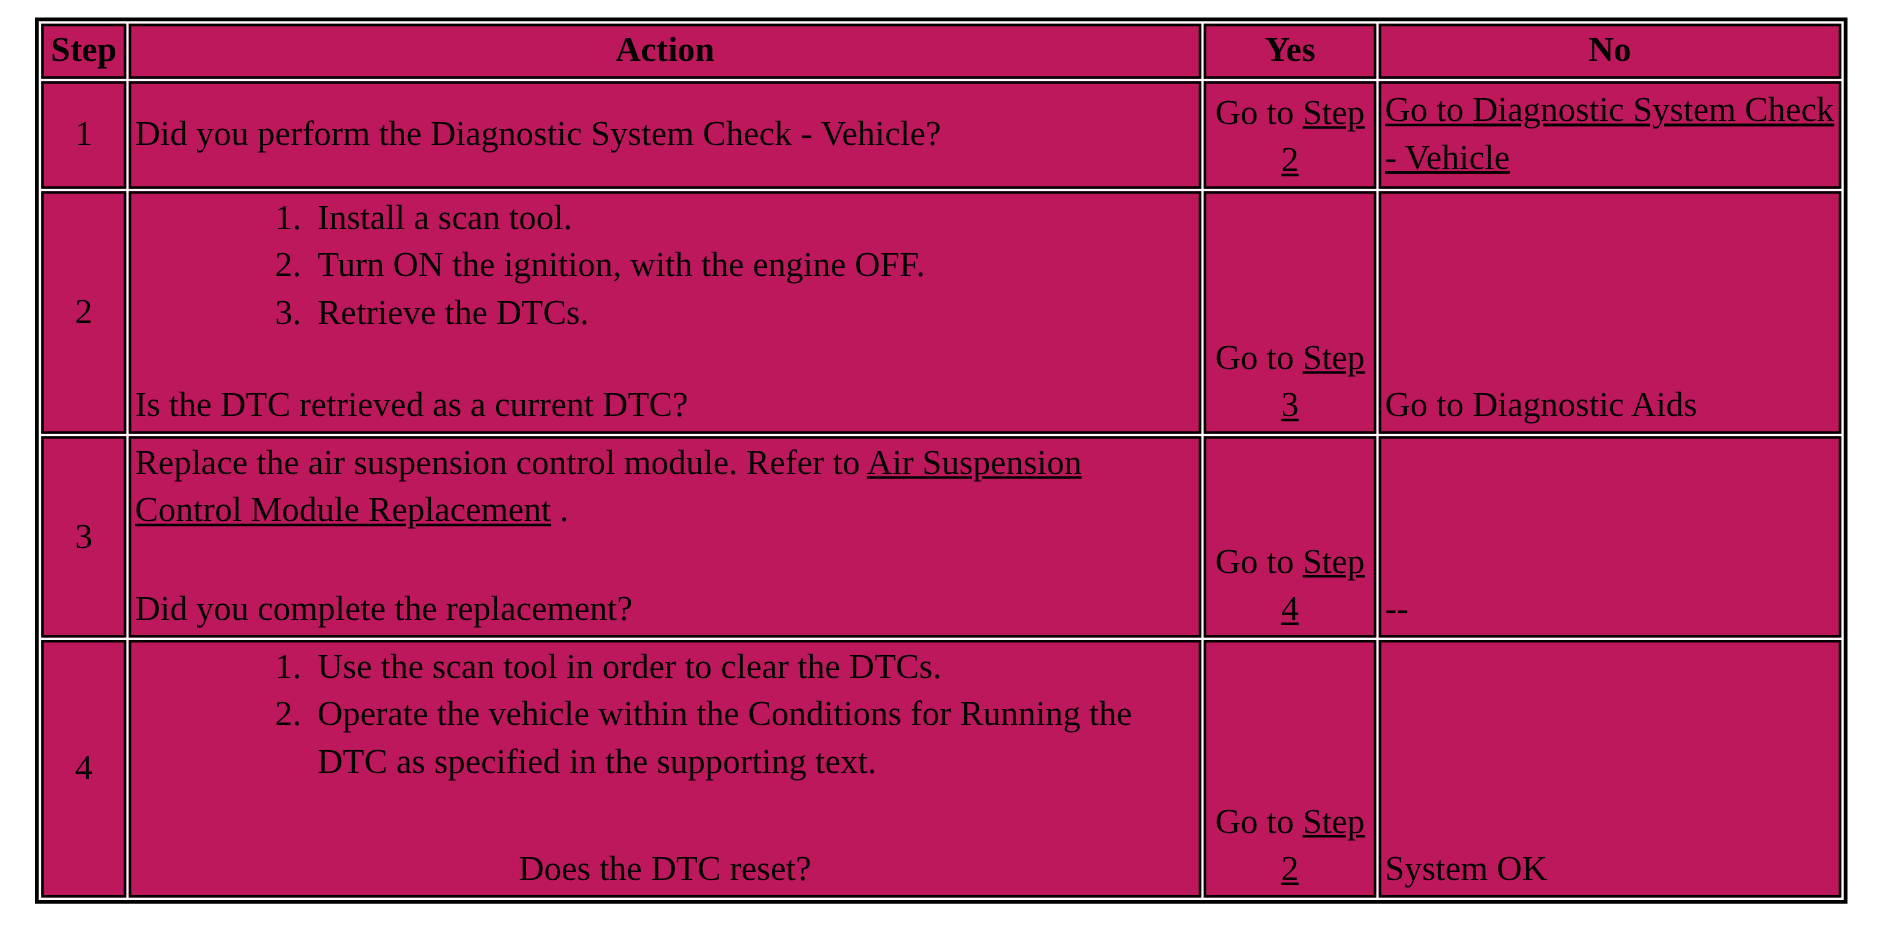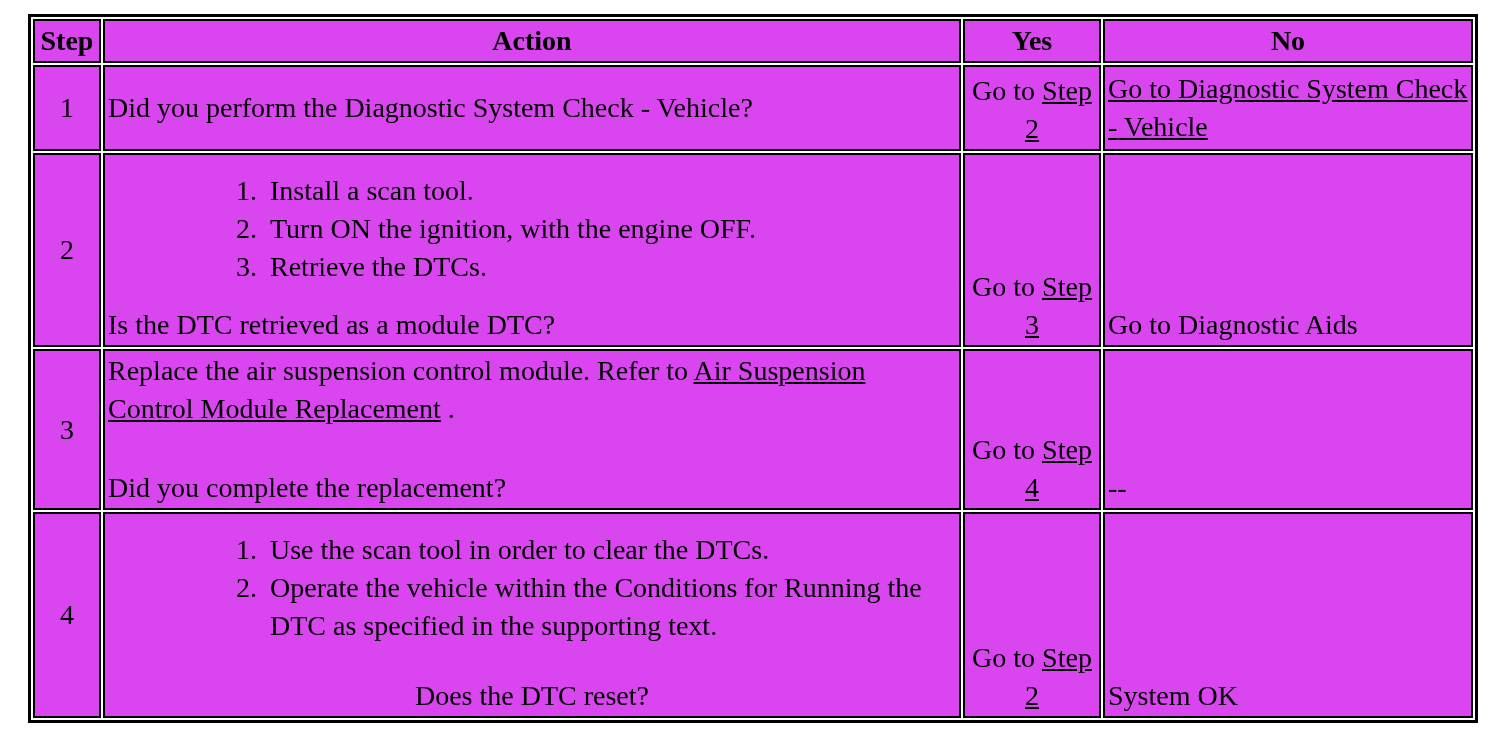--- a/index.html
+++ b/index.html
@@ -21,21 +21,21 @@
     border: 3px solid #000000;
     margin: 14px 0 0 28px;
     width: 1442px;
     table-layout: fixed;
     font-size: 28px;
     line-height: 1.36;
   }
   th, td {
     border: 2px solid #000000;
     padding: 1px 3px;
-    background: #d946ef;
+    background: #be185d;
   }
   th {
     font-weight: bold;
     text-align: center;
     vertical-align: middle;
     height: 42px;
   }
   td.step {
     text-align: center;
     vertical-align: middle;
@@ -50,21 +50,21 @@
     justify-content: space-between;
   }
   .action-wrap.center {
     justify-content: center;
     min-height: 80px;
   }
   .action-wrap.r2 { min-height: 188px; }
   .action-wrap.r3 { min-height: 155px; }
   .action-wrap.r4 { min-height: 200px; align-items: center; }
   ol.action-list {
-    margin: 16px;
+    margin: 0;
     padding-left: 140px;
   }
   ol.action-list li { padding-left: 6px; }
   p.action-para, p.question {
     margin: 0;
   }
   td.yes {
     text-align: center;
     vertical-align: bottom;
   }
@@ -121,21 +121,21 @@
 
       <tr>
         <td class="step">2</td>
         <td class="action">
           <div class="action-wrap r2">
             <ol class="action-list">
               <li>Install a scan tool.</li>
               <li>Turn ON the ignition, with the engine OFF.</li>
               <li>Retrieve the DTCs.</li>
             </ol>
-            <p class="question">Is the DTC retrieved as a module DTC?</p>
+            <p class="question">Is the DTC retrieved as a current DTC?</p>
           </div>
         </td>
         <td class="yes">
           <span>Go to </span><a class="doclink">Step 3</a>
         </td>
         <td class="no">
           <span>Go to Diagnostic Aids</span>
         </td>
       </tr>
 

